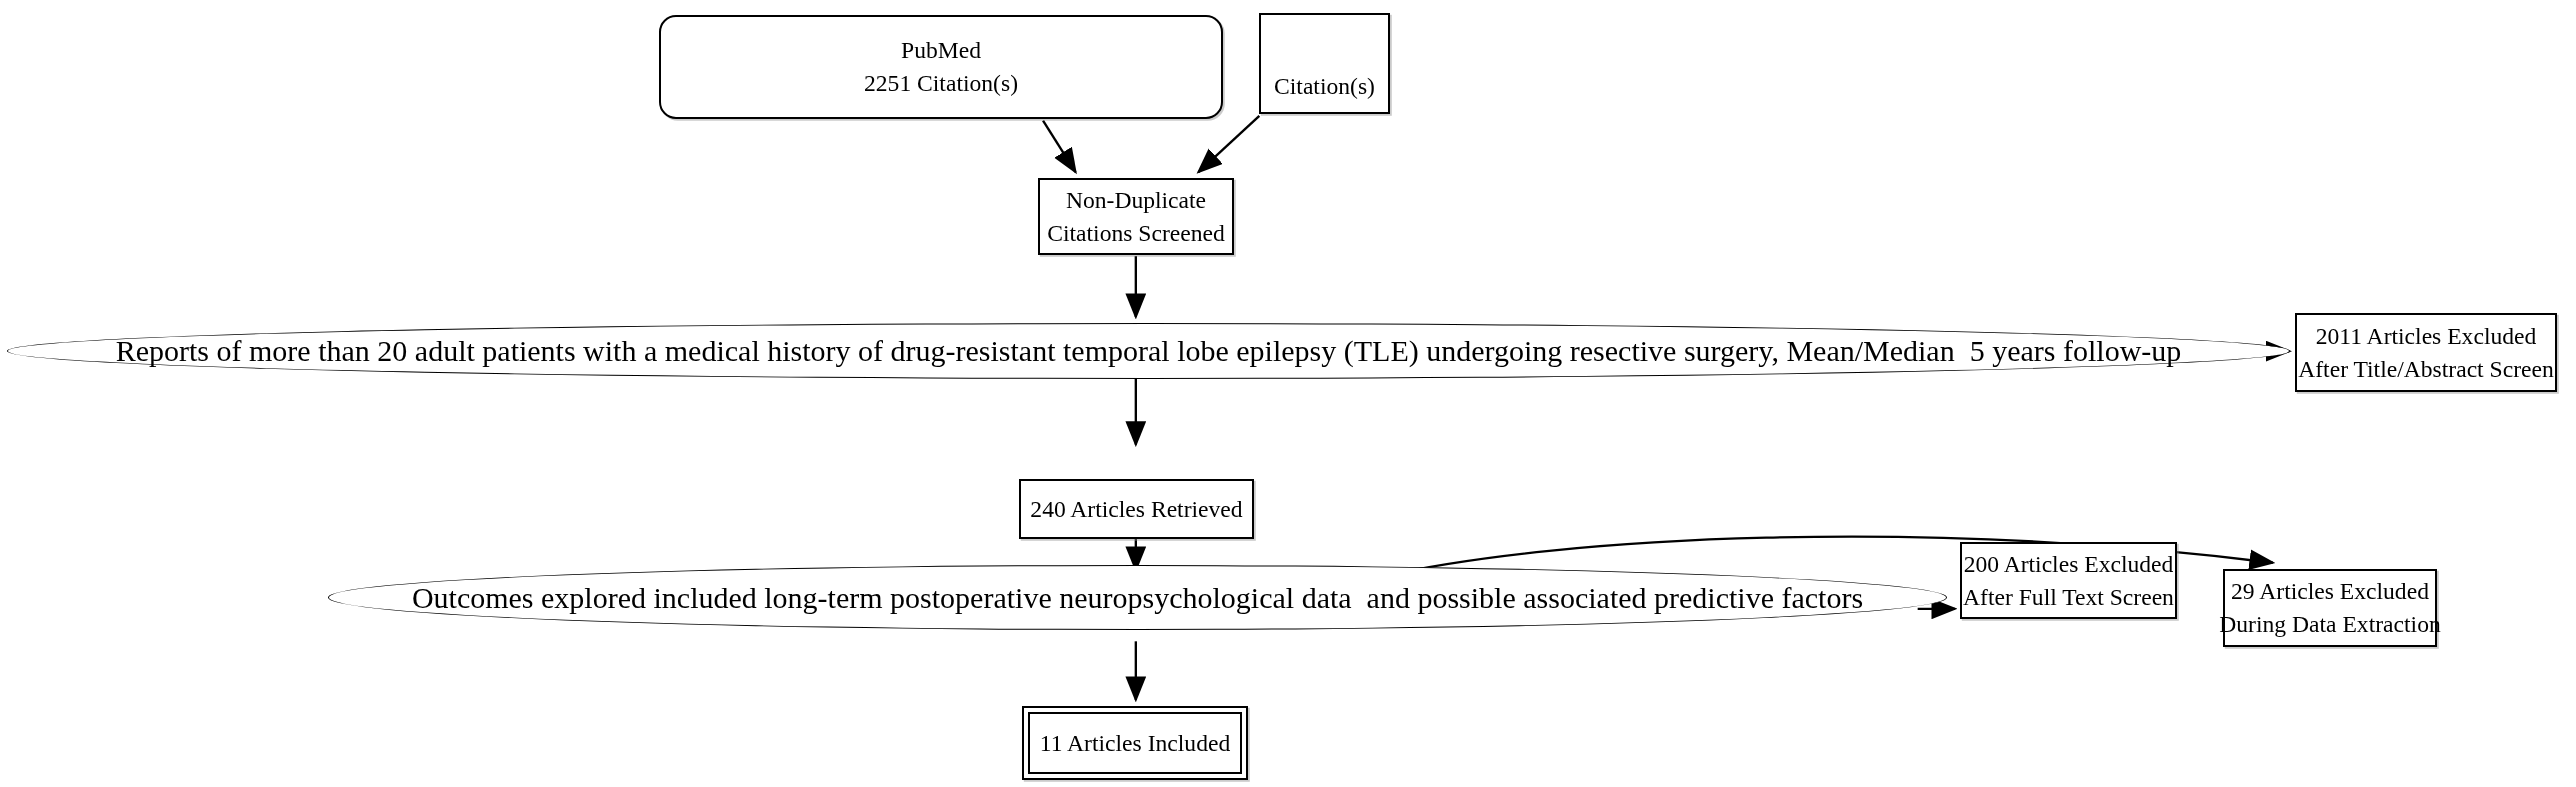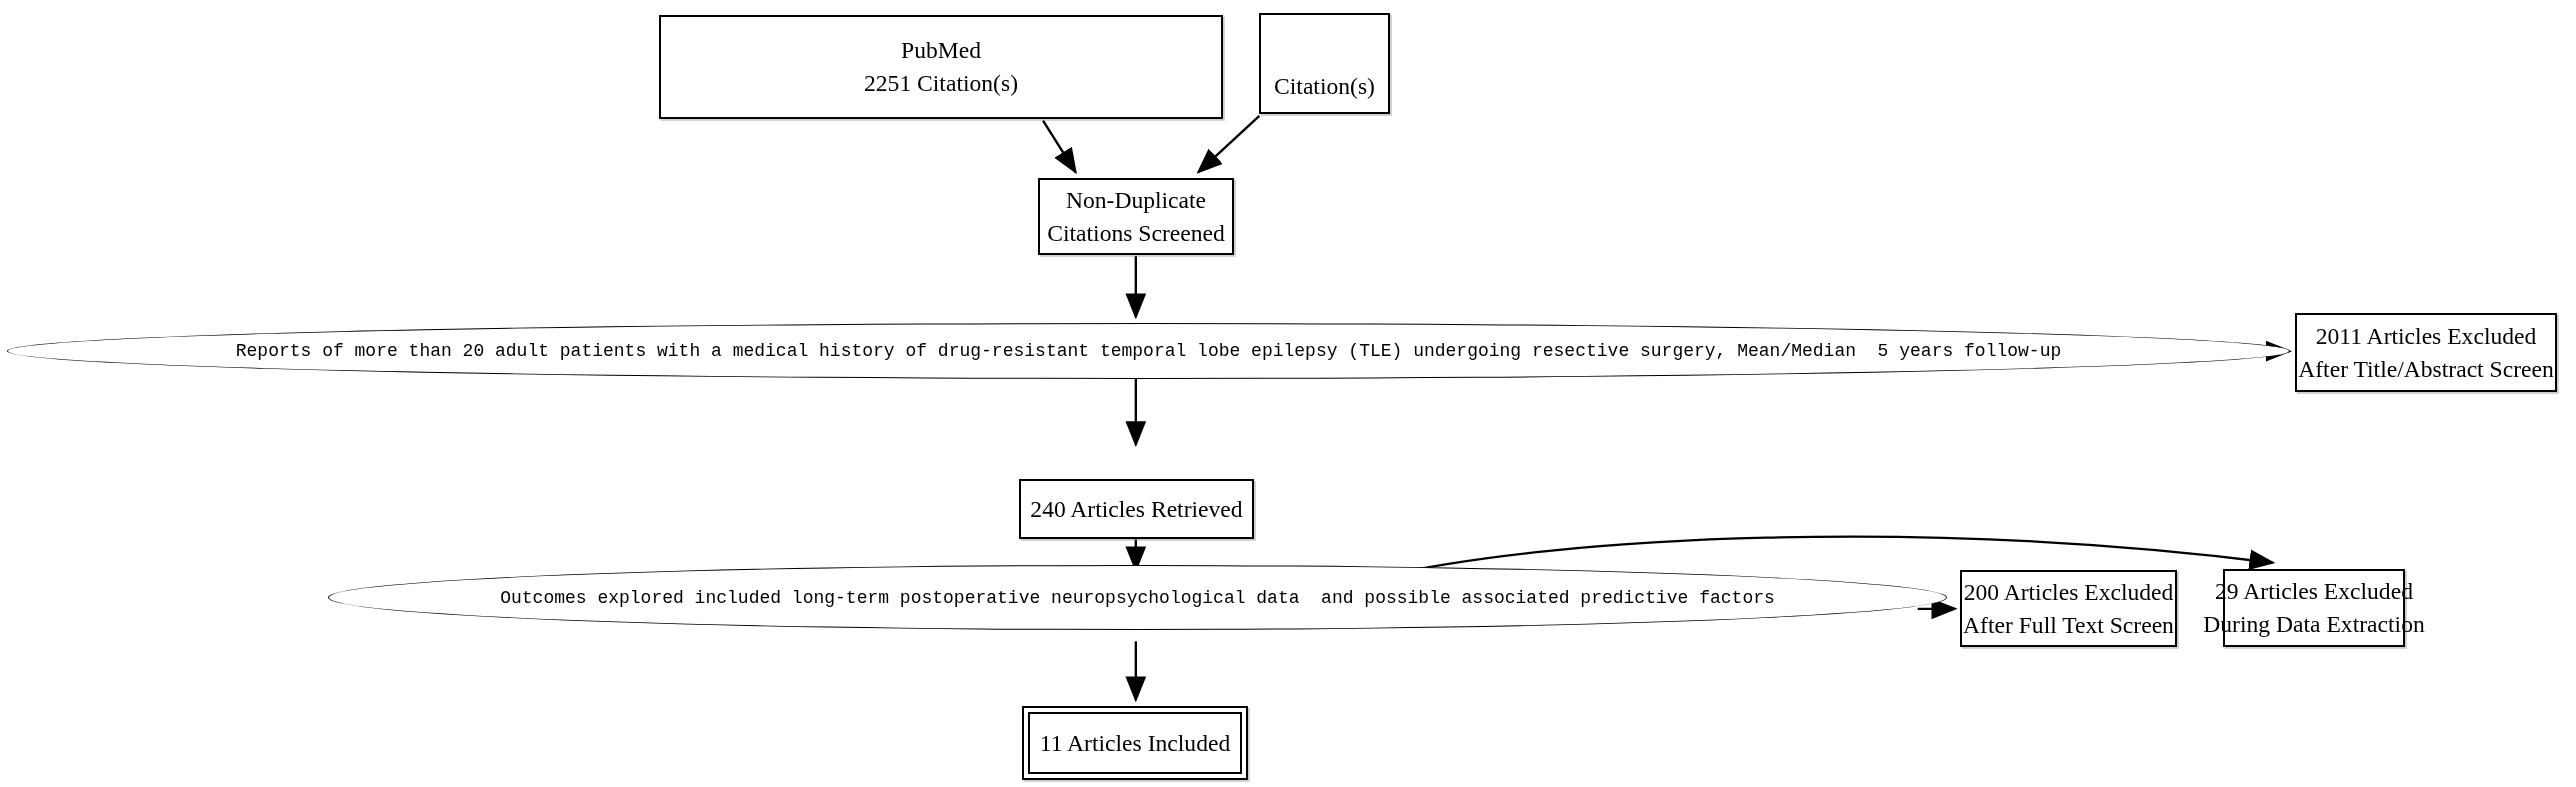--- a/index.html
+++ b/index.html
@@ -45,24 +45,23 @@
   .bottom-align {
     justify-content: flex-end;
     padding-bottom: 9.5px;
   }
   .ellipse {
     border: 1.8px solid #000000;
     border-radius: 50%;
     background: #ffffff;
   }
   .ellipse .tline {
-    font-size: 18px;
+    font-size: 30px;
     line-height: 26px;
     white-space: pre;
-    font-family: Liberation Mono, monospace;
   }
   .dbl-outer {
     border: 2.4px solid #000000;
     box-shadow: 1.8px 1.8px 0 rgba(140,140,140,0.45);
     padding: 4px;
     display: flex;
     align-items: stretch;
     justify-content: stretch;
   }
   .dbl-inner {
@@ -99,21 +98,21 @@
     <path class="arrow" d="M2131,196 L2028,291" marker-end="url(#ah)"></path>
     <path class="arrow" d="M1922,433 L1922,536" marker-end="url(#ah)"></path>
     <path class="arrow" d="M3815,594 L3874,594" marker-end="url(#ah)"></path>
     <path class="arrow" d="M1922,641 L1922,752" marker-end="url(#ah)"></path>
     <path class="arrow" d="M1922,865 L1922,964" marker-end="url(#ah)"></path>
     <path class="arrow" d="M3245,1030 L3308,1030" marker-end="url(#ah)"></path>
     <path class="arrow" d="M2335,976 C2650,905 3260,878 3846,952" marker-end="url(#ah)"></path>
     <path class="arrow" d="M1922,1085 L1922,1184" marker-end="url(#ah)"></path>
   </svg>
 
-  <div class="node box box3" style="left:659px; top:14.8px; width:564px; height:104px;">
+  <div class="node box box3" style="left:659px; top:14.8px; width:564px; height:104px;border-radius:17px;">
     <div class="tline">PubMed</div>
     <div class="tline">2251 Citation(s)</div>
   </div>
 
   <div class="node box bottom-align" style="left:1259px; top:13px; width:131px; height:101px;">
     <div class="tline">Citation(s)</div>
   </div>
 
   <div class="node box" style="left:1038px; top:178px; width:196px; height:77px;">
     <div class="tline">Non-Duplicate</div>
@@ -130,26 +129,26 @@
   </div>
 
   <div class="node box" style="left:1019px; top:451px; width:235px; height:60px;margin-top:28px;">
     <div class="tline">240 Articles Retrieved</div>
   </div>
 
   <div class="node ellipse" style="left:328px; top:565px; width:1619px; height:65px;">
     <div class="tline">Outcomes explored included long-term postoperative neuropsychological data  and possible associated predictive factors</div>
   </div>
 
-  <div class="node box" style="left:1960px; top:570px; width:217px; height:77px;">
+  <div class="node box" style="left:1960px; top:542px; width:217px; height:77px;">
     <div class="tline">200 Articles Excluded</div>
     <div class="tline">After Full Text Screen</div>
   </div>
 
-  <div class="node box" style="left:2223px; top:569px; width:182px; height:78px;">
+  <div class="node box" style="left:2223px; top:569px; width:214px; height:78px;">
     <div class="tline">29 Articles Excluded</div>
     <div class="tline">During Data Extraction</div>
   </div>
 
   <div class="node dbl-outer" style="left:1022px; top:706px; width:226px; height:74px;">
     <div class="dbl-inner">
       <div class="tline">11 Articles Included</div>
     </div>
   </div>
 

